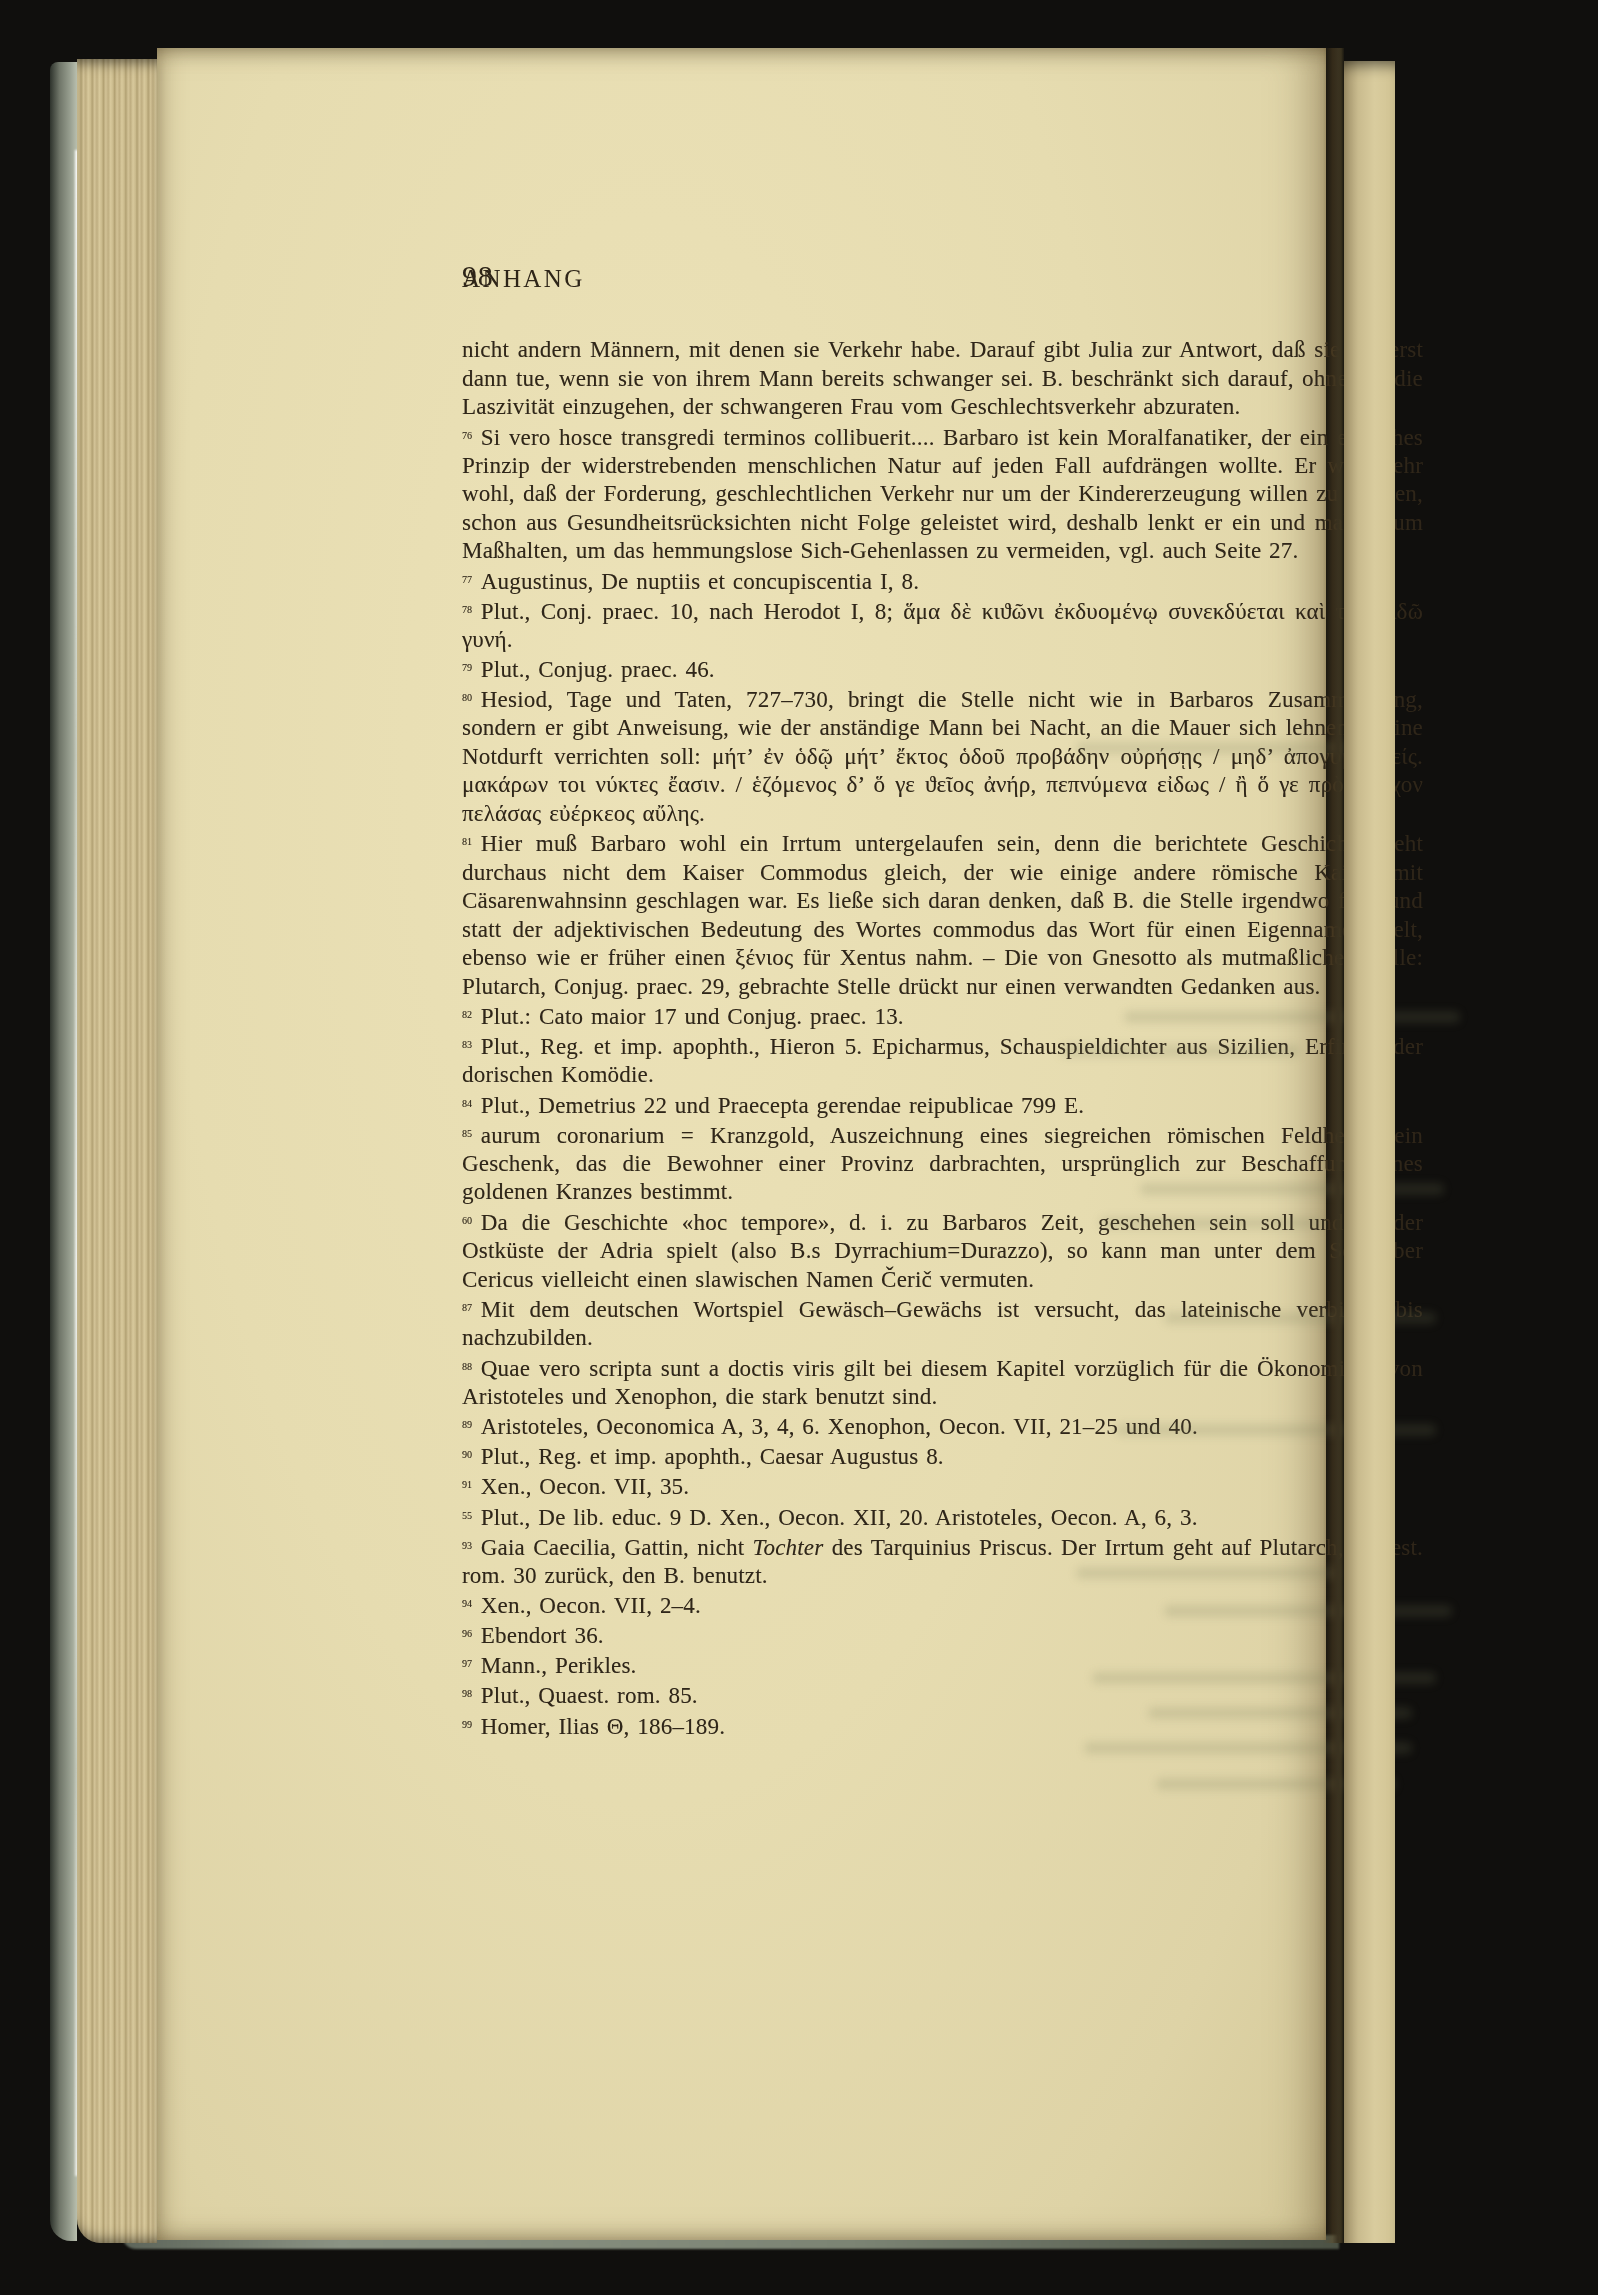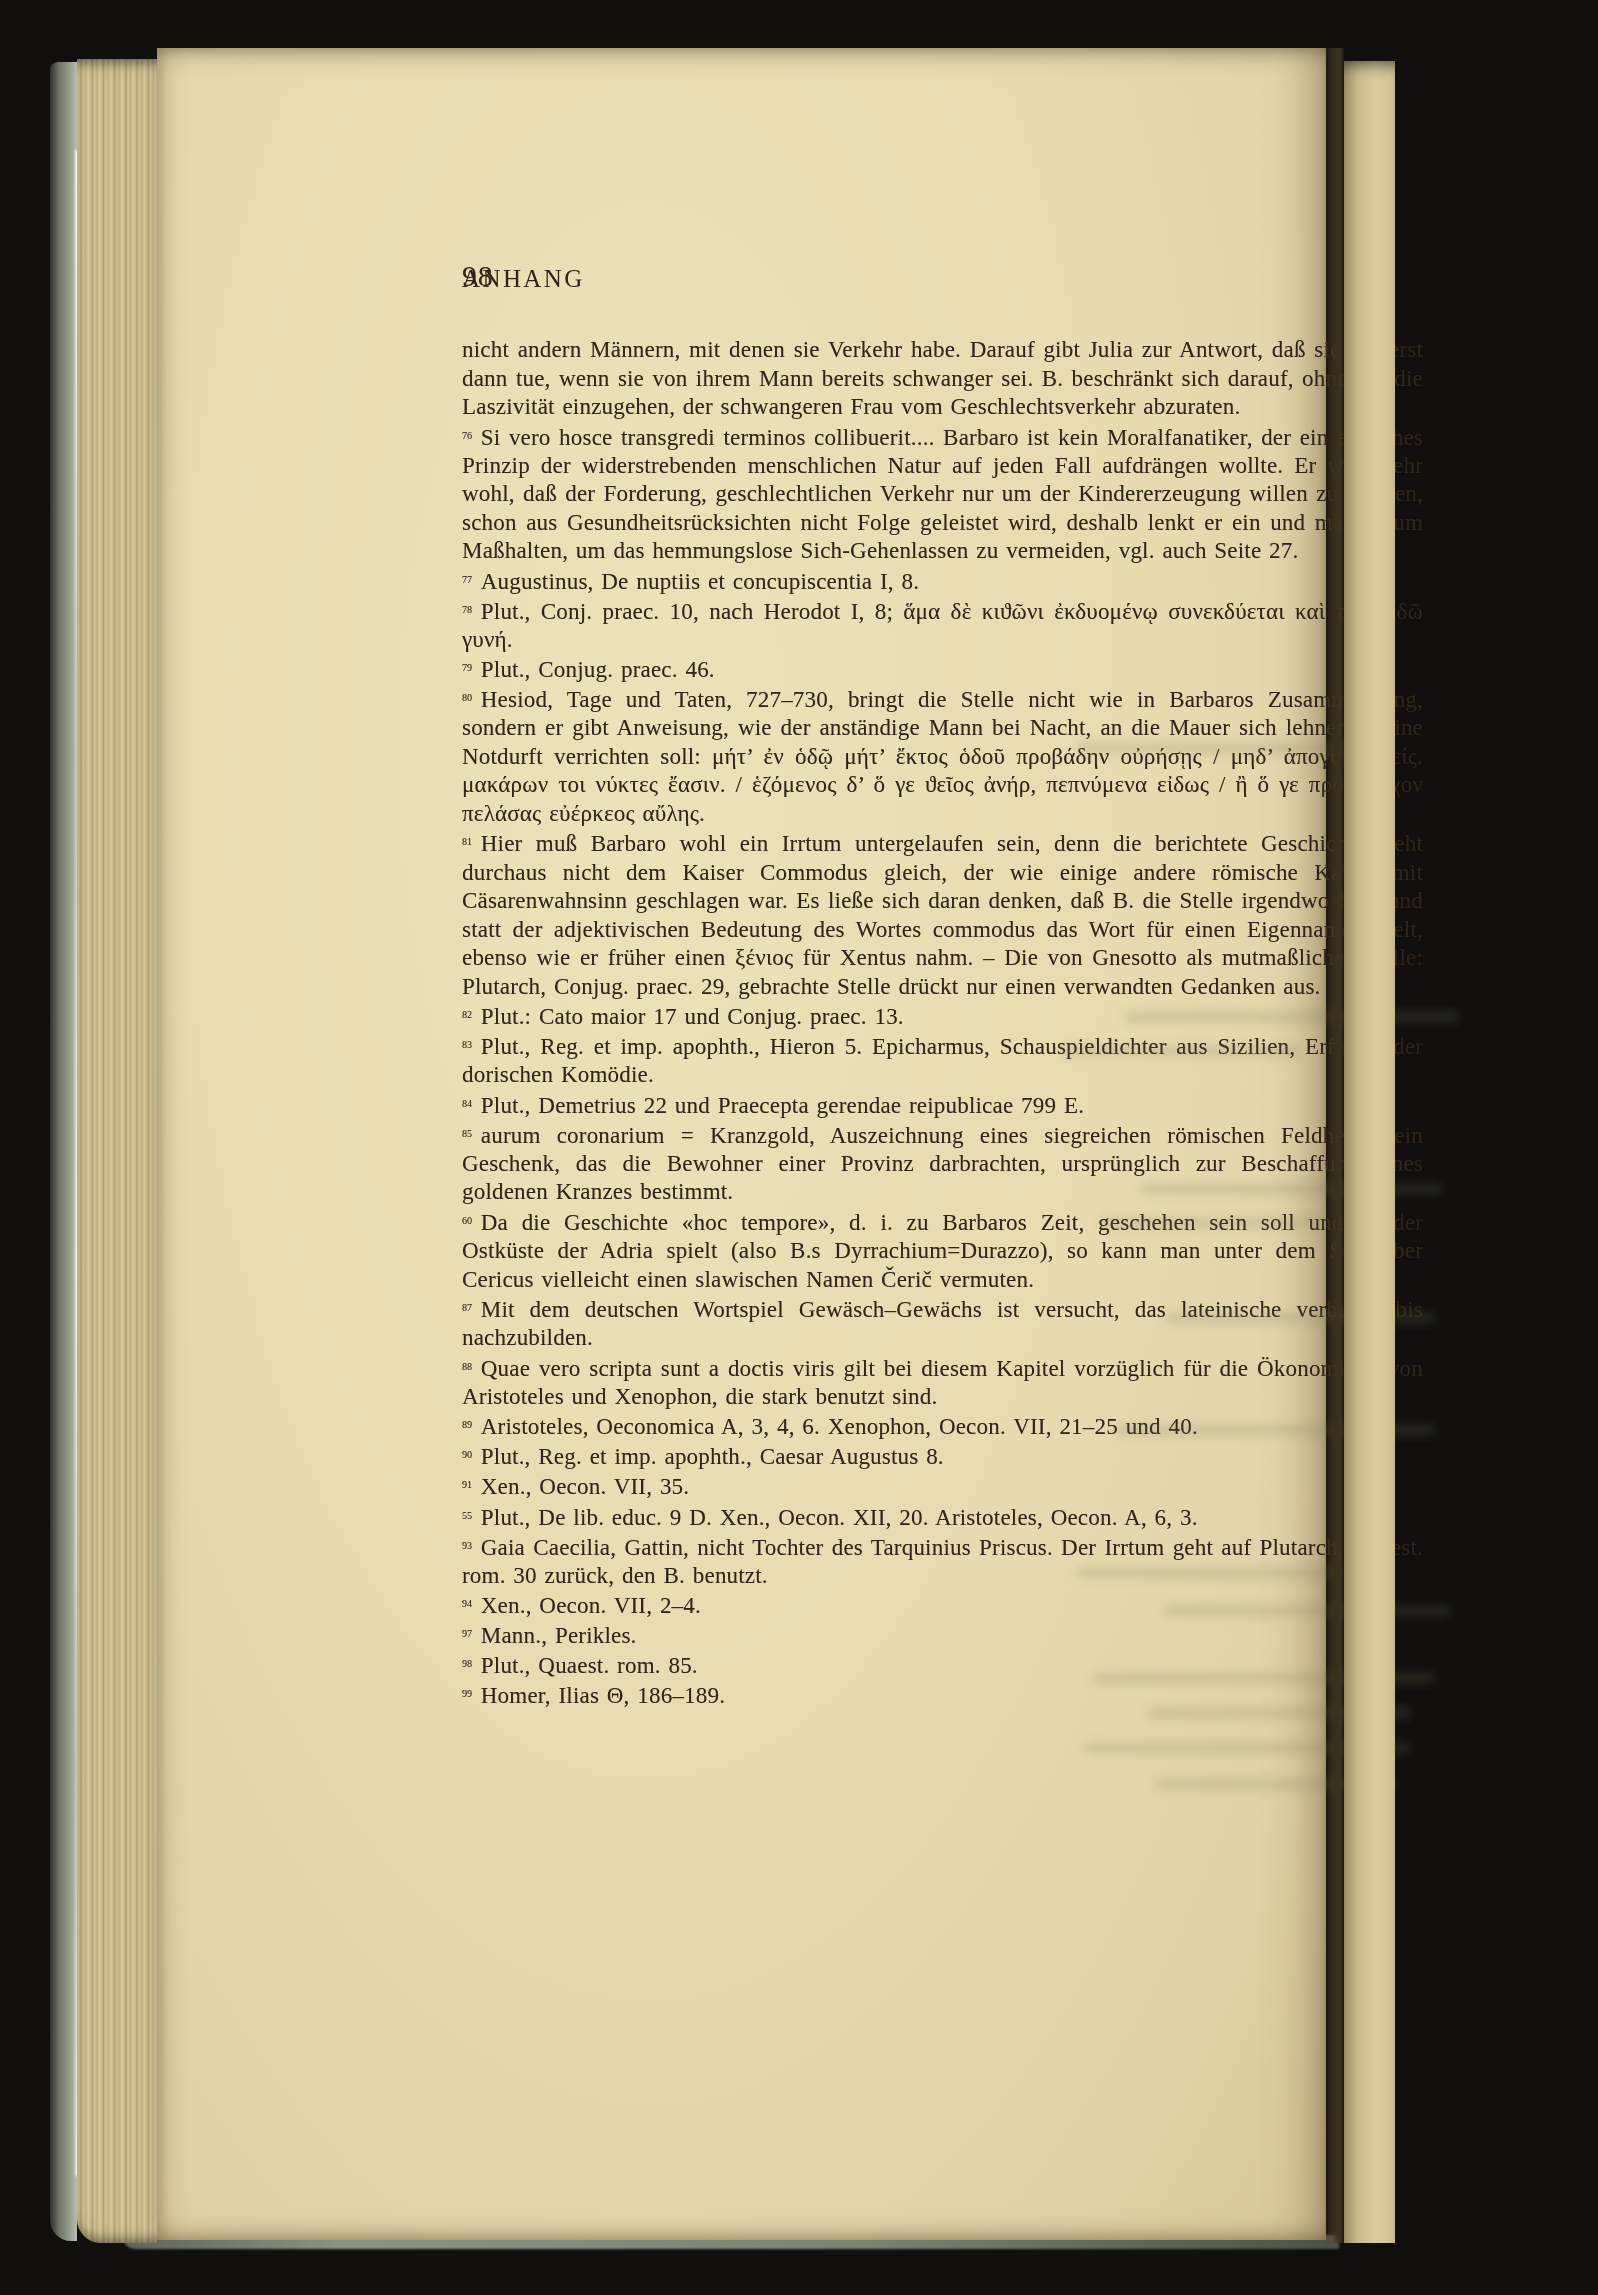--- a/index.html
+++ b/index.html
@@ -71,21 +71,21 @@
     position:absolute;left:305px;top:288px;width:961px;
     font-size:23px;line-height:28.5px;
     text-align:justify;color:#2f2619;
     letter-spacing:0.2px;word-spacing:1.8px;
     text-shadow:0.2px 0.2px 0 rgba(47,38,25,.30);
   }
   .body-text p{margin:0;}
   .fnum{
     font-size:10px;vertical-align:5.6px;margin-right:8.8px;letter-spacing:0;
   }
-  .it{}
+  .it{font-style:italic;}
   
   .ghost{
     position:absolute;height:12px;border-radius:5.6px;
     background:rgba(118,124,92,.20);filter:blur(4px);
   }
   .g1 {left:919px;top:694px;width:288px;}
   .g2 {left:967px;top:963px;width:336px;}
   .g3 {left:903px;top:997px;width:240px;}
   .g4 {left:983px;top:1135px;width:304px;}
   .g5 {left:943px;top:1169px;width:224px;}
@@ -125,20 +125,21 @@
           <p class="note"><sup class="fnum">85</sup><span>aurum coronarium = Kranzgold, Auszeichnung eines siegreichen römischen Feldherrn, ein Geschenk, das die Bewohner einer Provinz darbrachten, ursprünglich zur Beschaffung eines goldenen Kranzes bestimmt.</span></p>
           <p class="note"><sup class="fnum">60</sup><span>Da die Geschichte «hoc tempore», d. i. zu Barbaros Zeit, geschehen sein soll und an der Ostküste der Adria spielt (also B.s Dyrrachium=Durazzo), so kann man unter dem Seeräuber Cericus vielleicht einen slawischen Namen Čerič vermuten.</span></p>
           <p class="note"><sup class="fnum">87</sup><span>Mit dem deutschen Wortspiel Gewäsch–Gewächs ist versucht, das lateinische verbis–herbis nachzubilden.</span></p>
           <p class="note"><sup class="fnum">88</sup><span>Quae vero scripta sunt a doctis viris gilt bei diesem Kapitel vorzüglich für die Ökonomiken von Aristoteles und Xenophon, die stark benutzt sind.</span></p>
           <p class="note"><sup class="fnum">89</sup><span>Aristoteles, Oeconomica A, 3, 4, 6. Xenophon, Oecon. VII, 21–25 und 40.</span></p>
           <p class="note"><sup class="fnum">90</sup><span>Plut., Reg. et imp. apophth., Caesar Augustus 8.</span></p>
           <p class="note"><sup class="fnum">91</sup><span>Xen., Oecon. VII, 35.</span></p>
           <p class="note"><sup class="fnum">55</sup><span>Plut., De lib. educ. 9 D. Xen., Oecon. XII, 20. Aristoteles, Oecon. A, 6, 3.</span></p>
           <p class="note"><sup class="fnum">93</sup><span>Gaia Caecilia, Gattin, nicht </span><span class="it">Tochter</span><span> des Tarquinius Priscus. Der Irrtum geht auf Plutarch, Quaest. rom. 30 zurück, den B. benutzt.</span></p>
           <p class="note"><sup class="fnum">94</sup><span>Xen., Oecon. VII, 2–4.</span></p>
+          <p class="note"><sup class="fnum">96</sup><span>Ebendort 36.</span></p>
           <p class="note"><sup class="fnum">97</sup><span>Mann., Perikles.</span></p>
           <p class="note"><sup class="fnum">98</sup><span>Plut., Quaest. rom. 85.</span></p>
           <p class="note"><sup class="fnum">99</sup><span>Homer, Ilias Θ, 186–189.</span></p>
         </div>
     </div>
 
     <div class="ghost g1"></div>
     <div class="ghost g2"></div>
     <div class="ghost g3"></div>
     <div class="ghost g4"></div>

